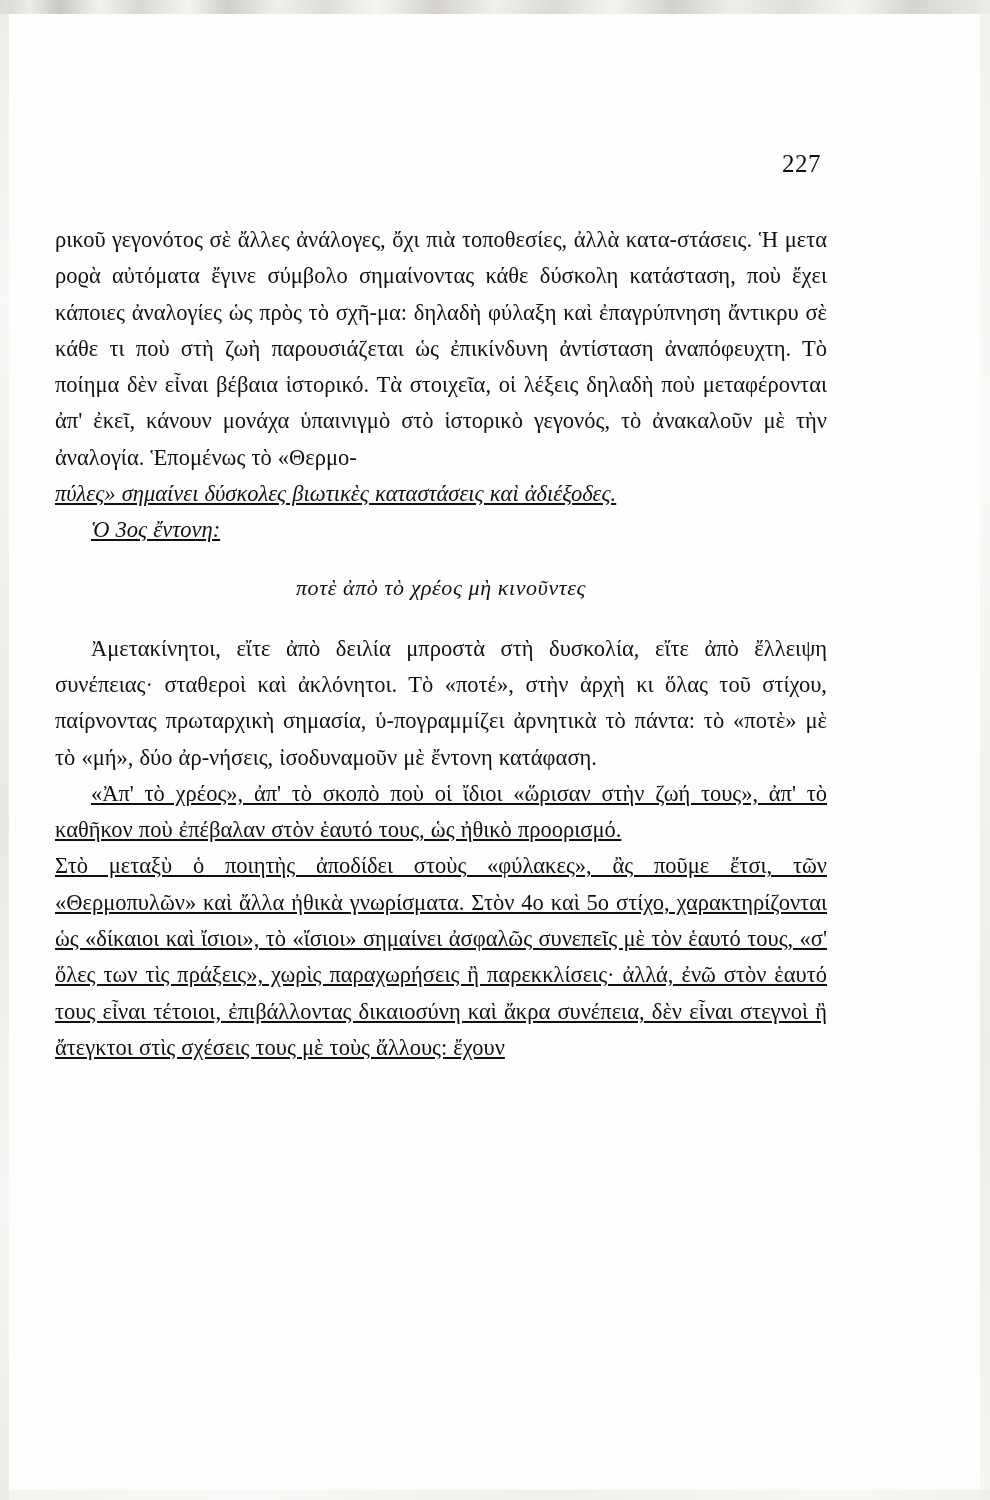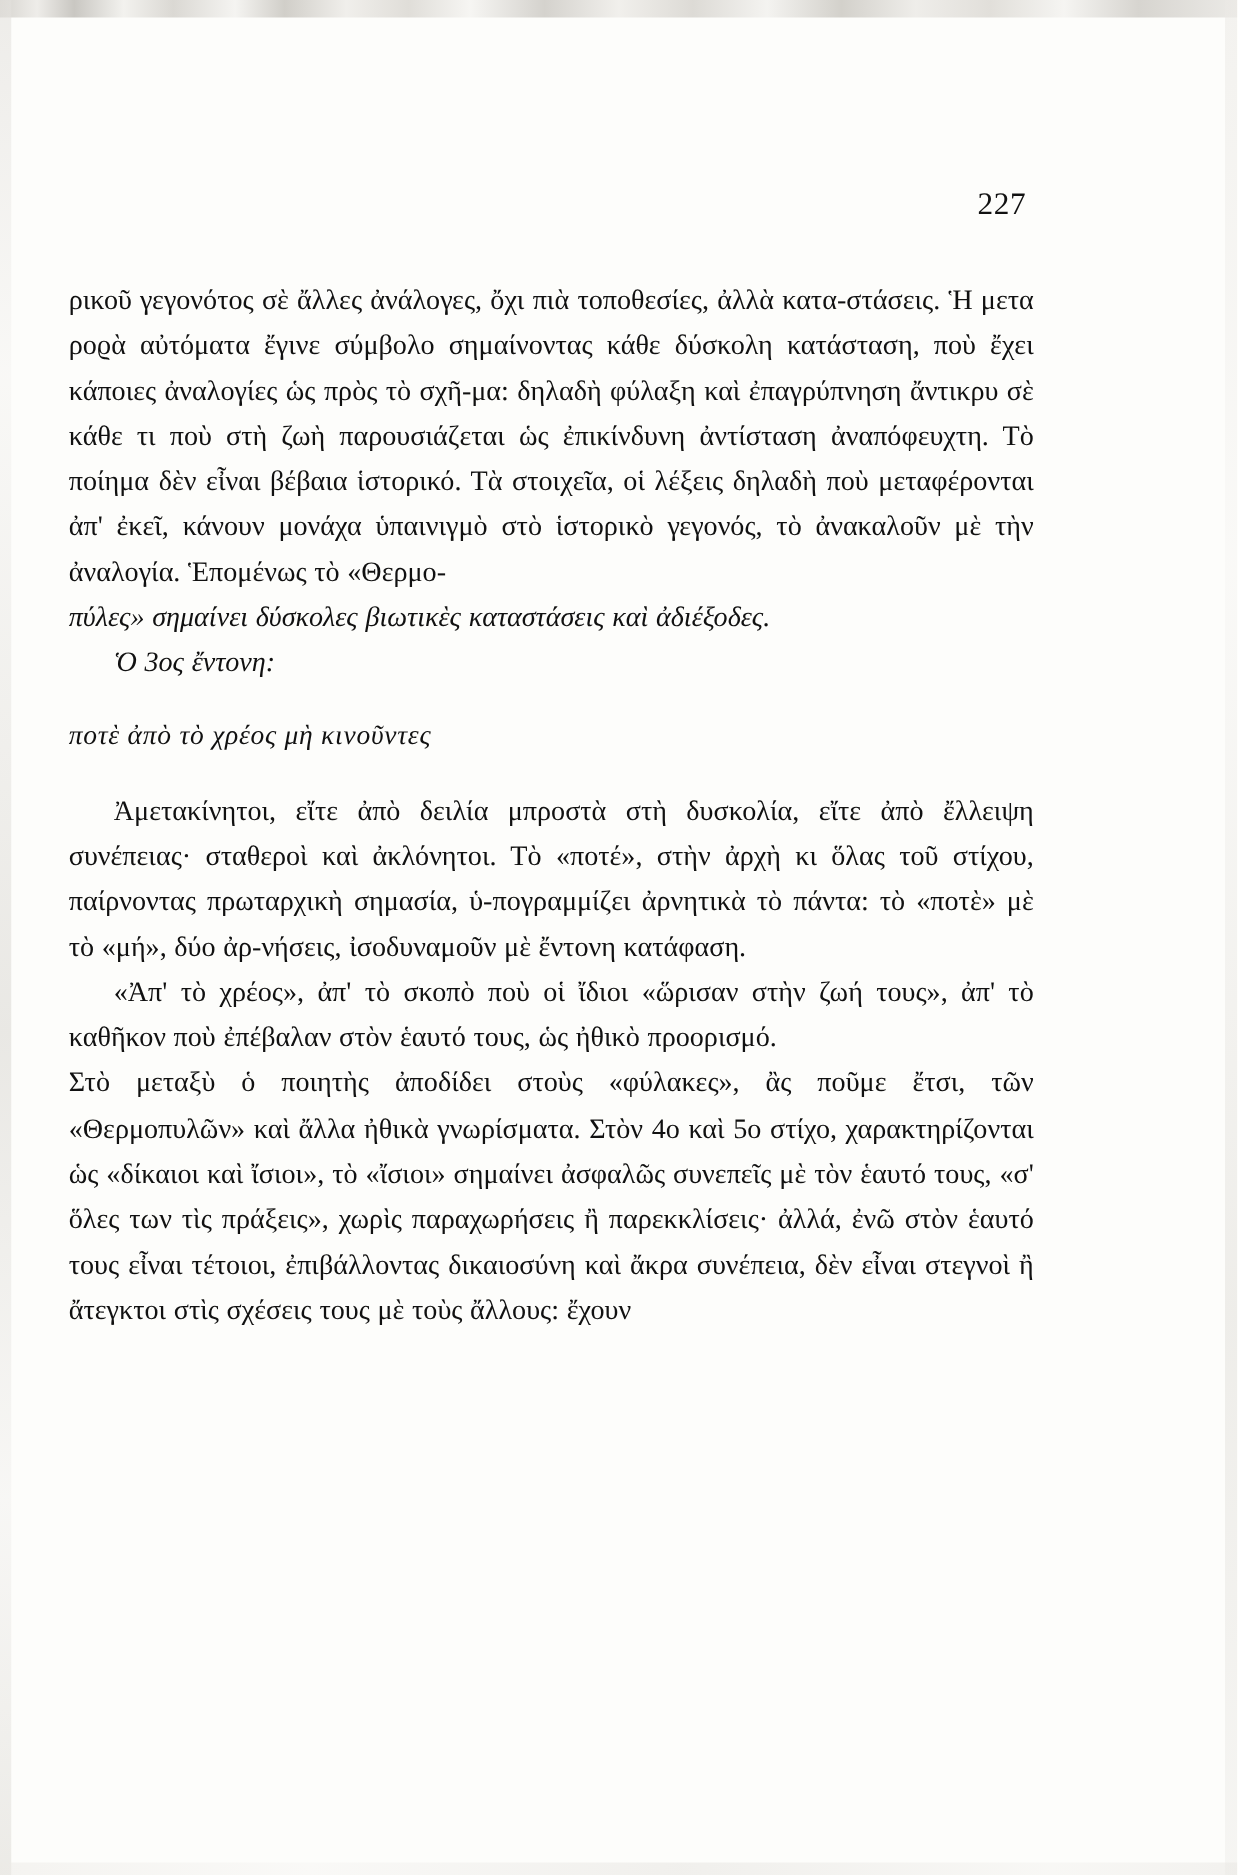--- a/index.html
+++ b/index.html
@@ -70,28 +70,30 @@
     margin: 0;
     font-size: 22.5px;
     line-height: 36.3px;
     text-align: justify;
     text-justify: inter-word;
     word-spacing: 0.5px;
     hyphens: manual;
   }
   p.body + p.body {
     margin-top: 0;
+    text-decoration: underline;
   }
   p.indent {
     text-indent: 36px;
   }
   .verse {
     margin: 26px 0 30px 0;
     font-style: italic;
     font-size: 22px;
+    text-align: center;
     letter-spacing: .6px;
   }
   .verse.v2 {
     margin: 30px 0 30px 0;
     word-spacing: 4px;
   }
   .inline-italic { font-style: italic; }
   .sup { font-size: 13px; vertical-align: super; line-height: 0; }
   .line3-label { font-style: italic; }
 </style>

